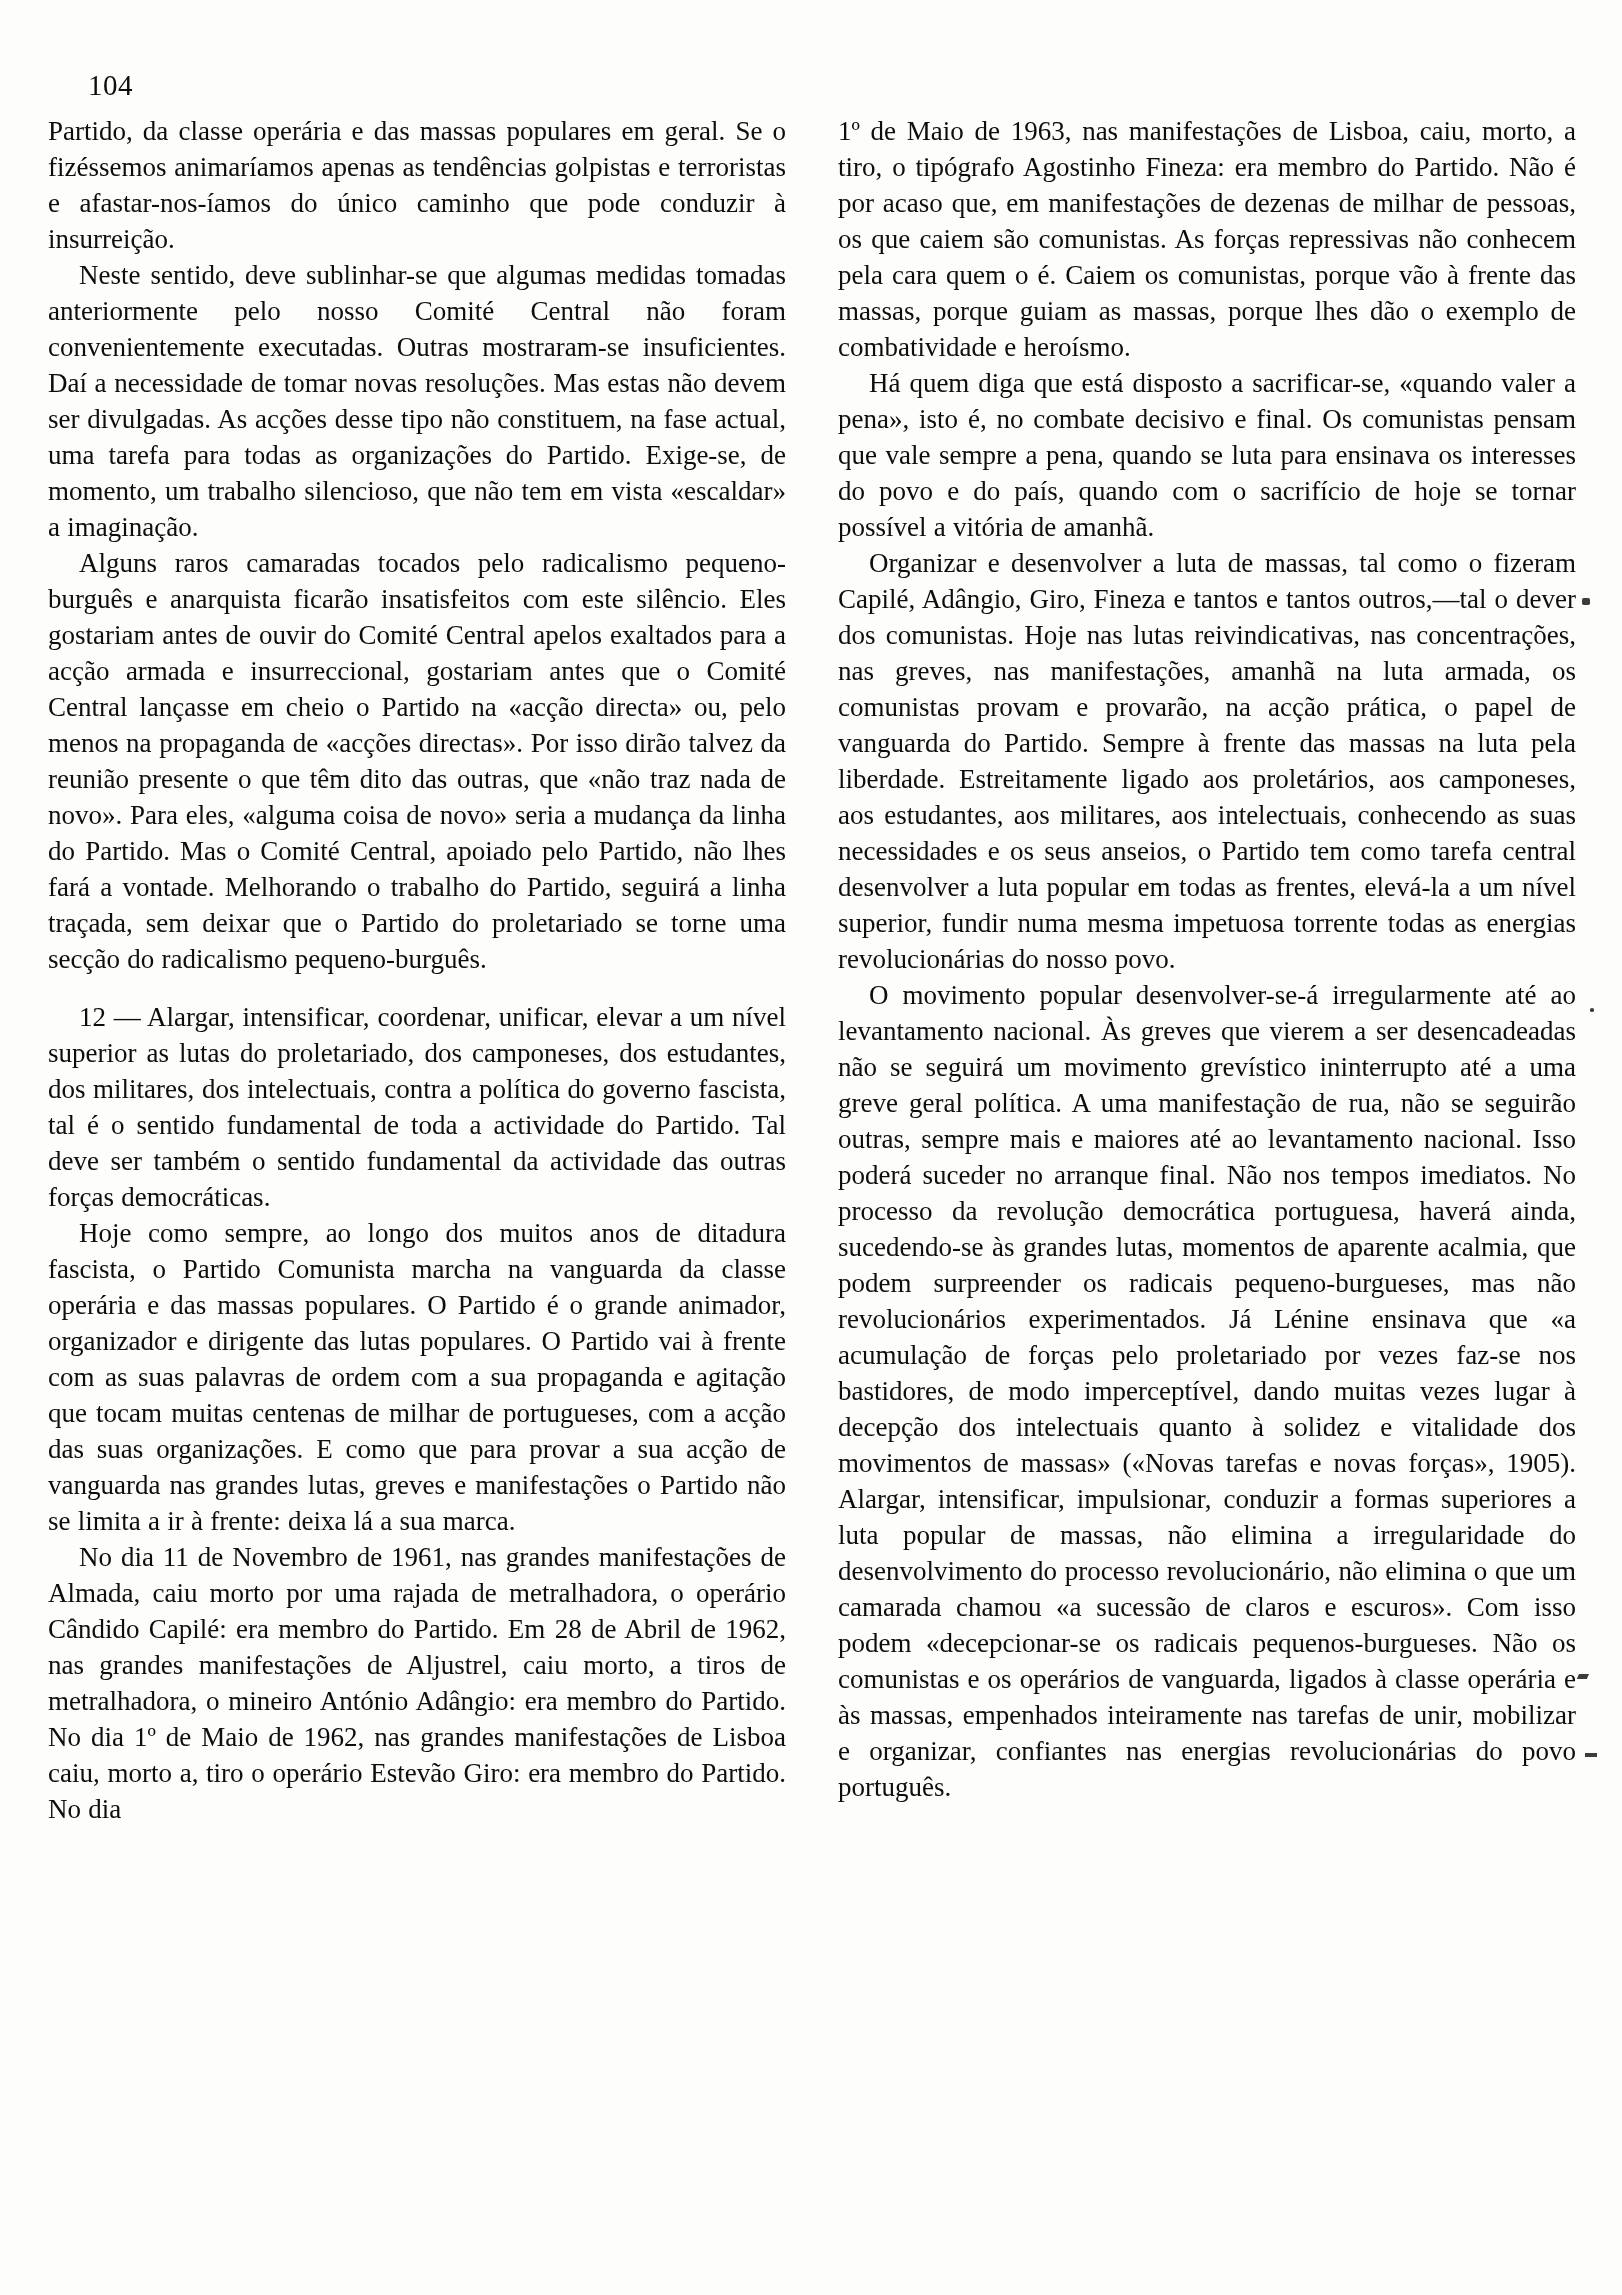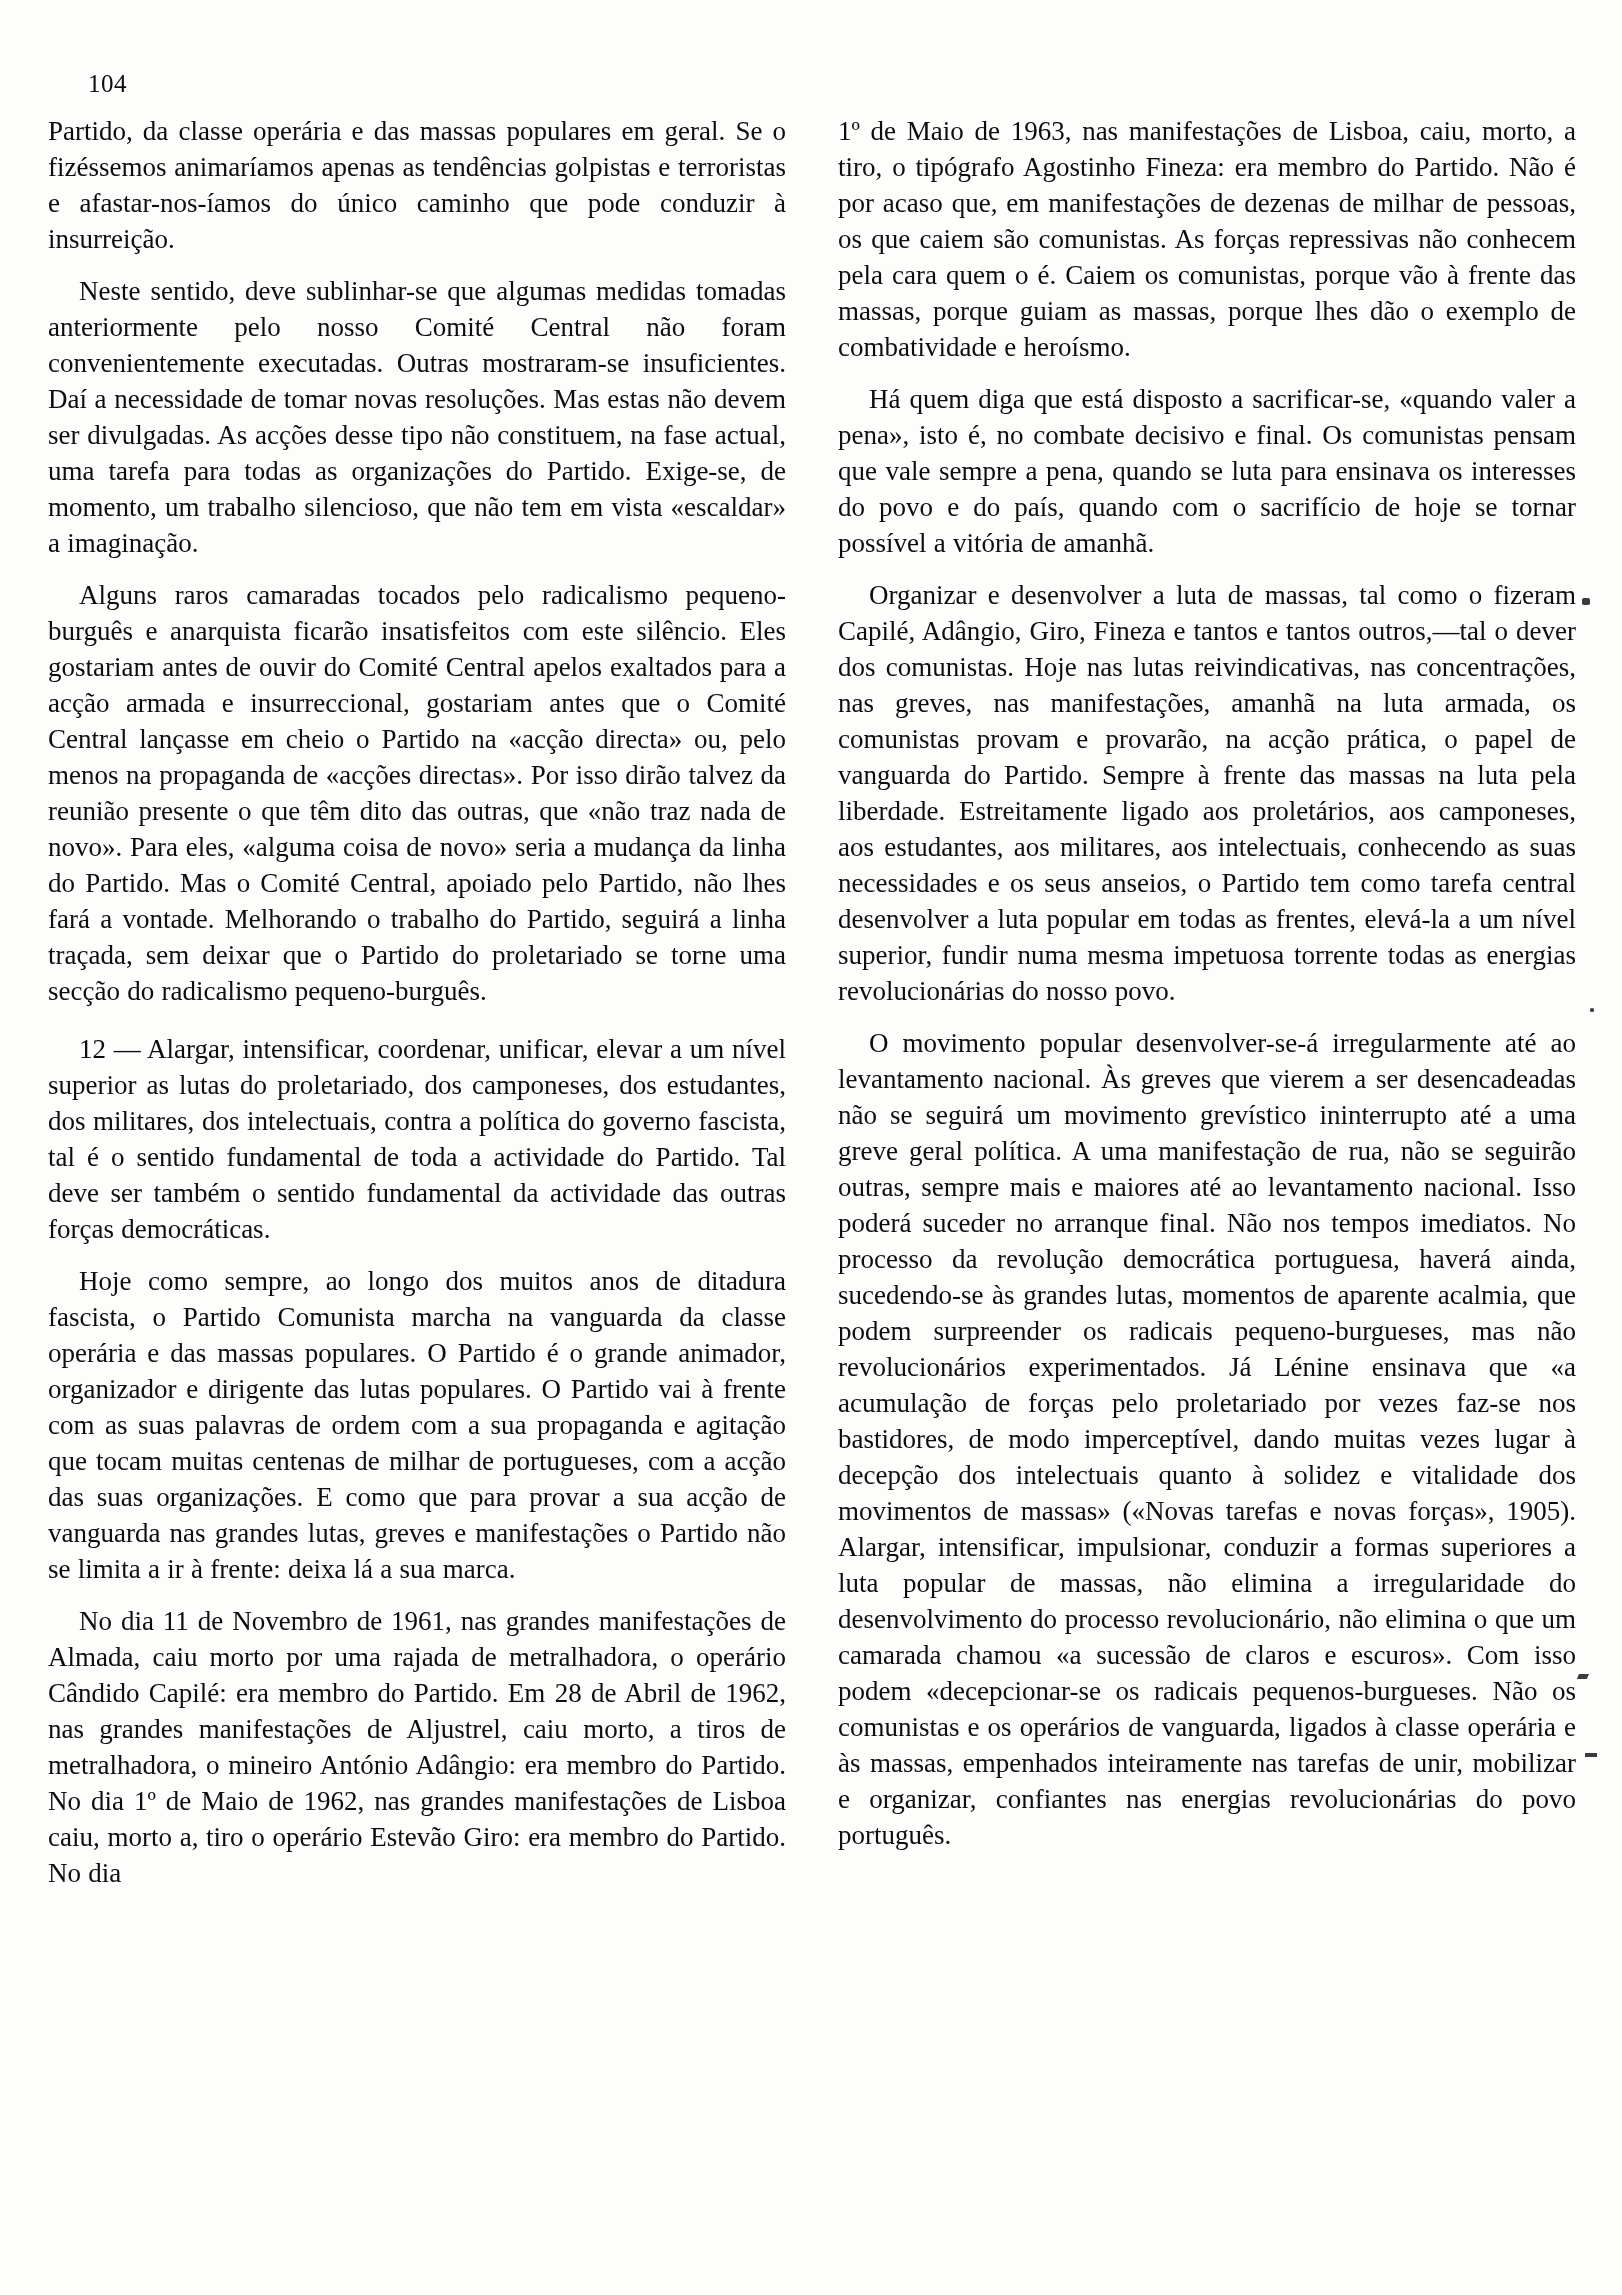--- a/index.html
+++ b/index.html
@@ -21,21 +21,21 @@
   #page-scan {
     position: absolute;
     inset: 0;
     background: #fdfdfc;
   }
 
   #page-number {
     position: absolute;
     left: 88px;
     top: 71px;
-    font-size: 25px;
+    font-size: 29px;
     font-weight: 400;
     letter-spacing: 0.5px;
     line-height: 1;
   }
 
   #columns {
     position: absolute;
     left: 48px;
     top: 113px;
     width: 1528px;
@@ -52,21 +52,20 @@
     margin: 0;
     font-size: 27px;
     line-height: 36px;
     text-align: justify;
     text-justify: inter-word;
     hyphens: none;
     word-spacing: 0.5px;
   }
   .para.indent {
     text-indent: 31px;
-    margin-top: 16px;
   }
   .para.first {
     text-indent: 0;
   }
   .para.gap-before {
     margin-top: 22px;
   }
 
   
   .speck {

